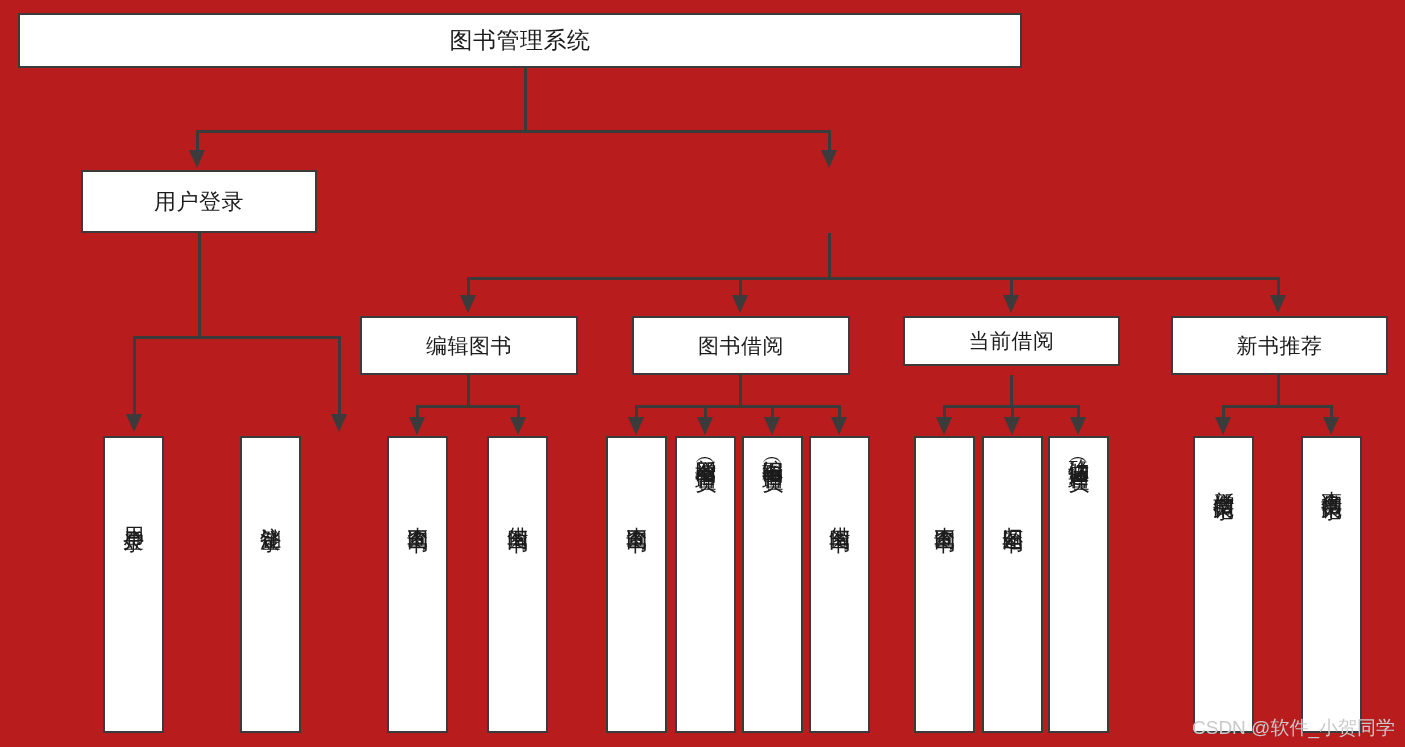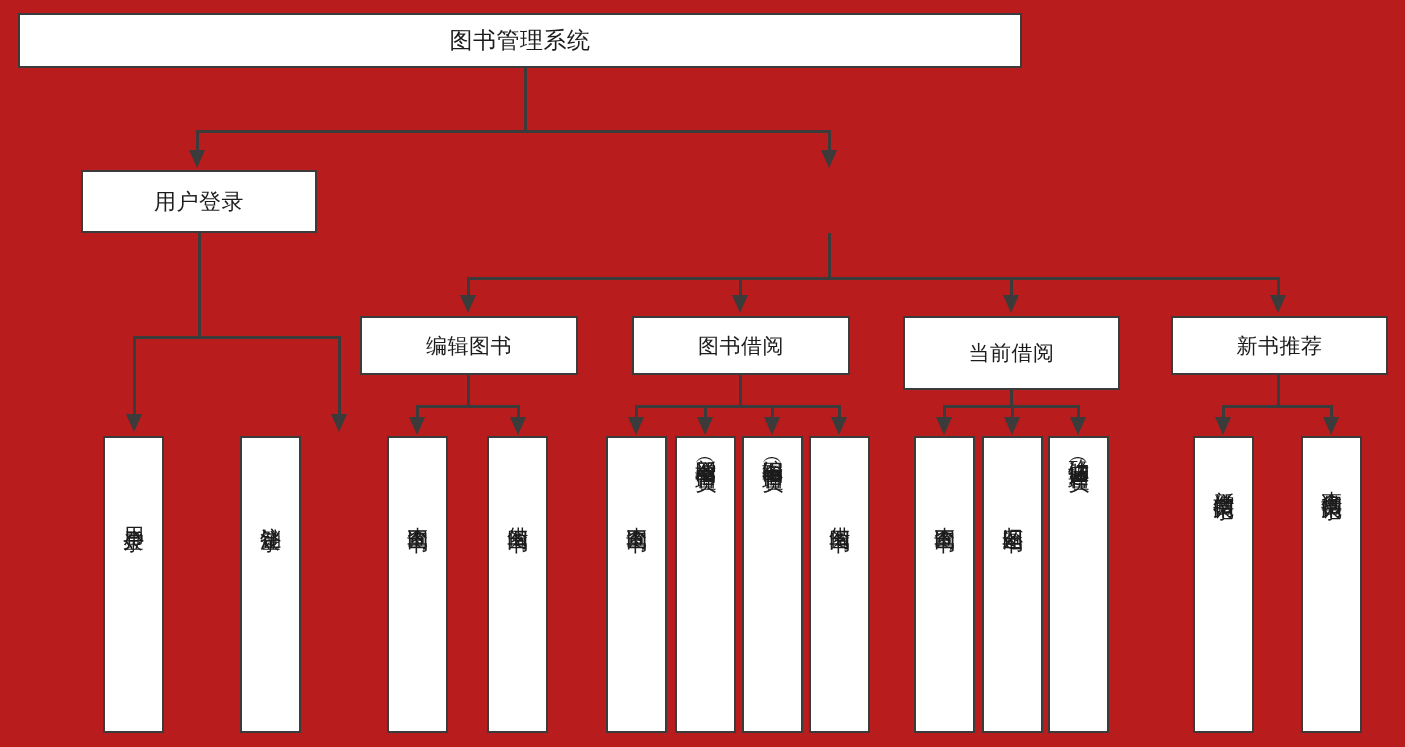--- a/index.html
+++ b/index.html
@@ -133,21 +133,21 @@
   <div class="arrow" style="left:1270px; top:295px;"></div>
 
   <div class="node lvl2" style="left:360px; top:316px; width:218px; height:59px;">
     <span class="node-label">编辑图书</span>
   </div>
 
   <div class="node lvl2" style="left:632px; top:316px; width:218px; height:59px;">
     <span class="node-label">图书借阅</span>
   </div>
 
-  <div class="node lvl2" style="left:903px; top:316px; width:217px; height:74px;">
+  <div class="node lvl2" style="left:903px; top:316px; width:217px; height:50px;">
     <span class="node-label">当前借阅</span>
   </div>
 
   <div class="node lvl2" style="left:1171px; top:316px; width:217px; height:59px;">
     <span class="node-label">新书推荐</span>
   </div>
 
   <div class="vline" style="left:467px; top:375px; width:3px; height:32px;"></div>
   <div class="hline" style="left:416px; top:405px; width:104px; height:3px;"></div>
   <div class="vline" style="left:416px; top:405px; width:3px; height:14px;"></div>
@@ -227,14 +227,15 @@
   </div>
 
   <div class="node leaf mid" style="left:1193px; top:436px; width:61px; height:297px;">
     <span class="node-label">新增借阅记录</span>
   </div>
 
   <div class="node leaf mid" style="left:1301px; top:436px; width:61px; height:297px;">
     <span class="node-label">查询借阅记录</span>
   </div>
 
+  <div class="watermark" style="left:1192px; top:715px;">CSDN @软件_小贺同学</div>
 
 </div>
 
 </body></html>

